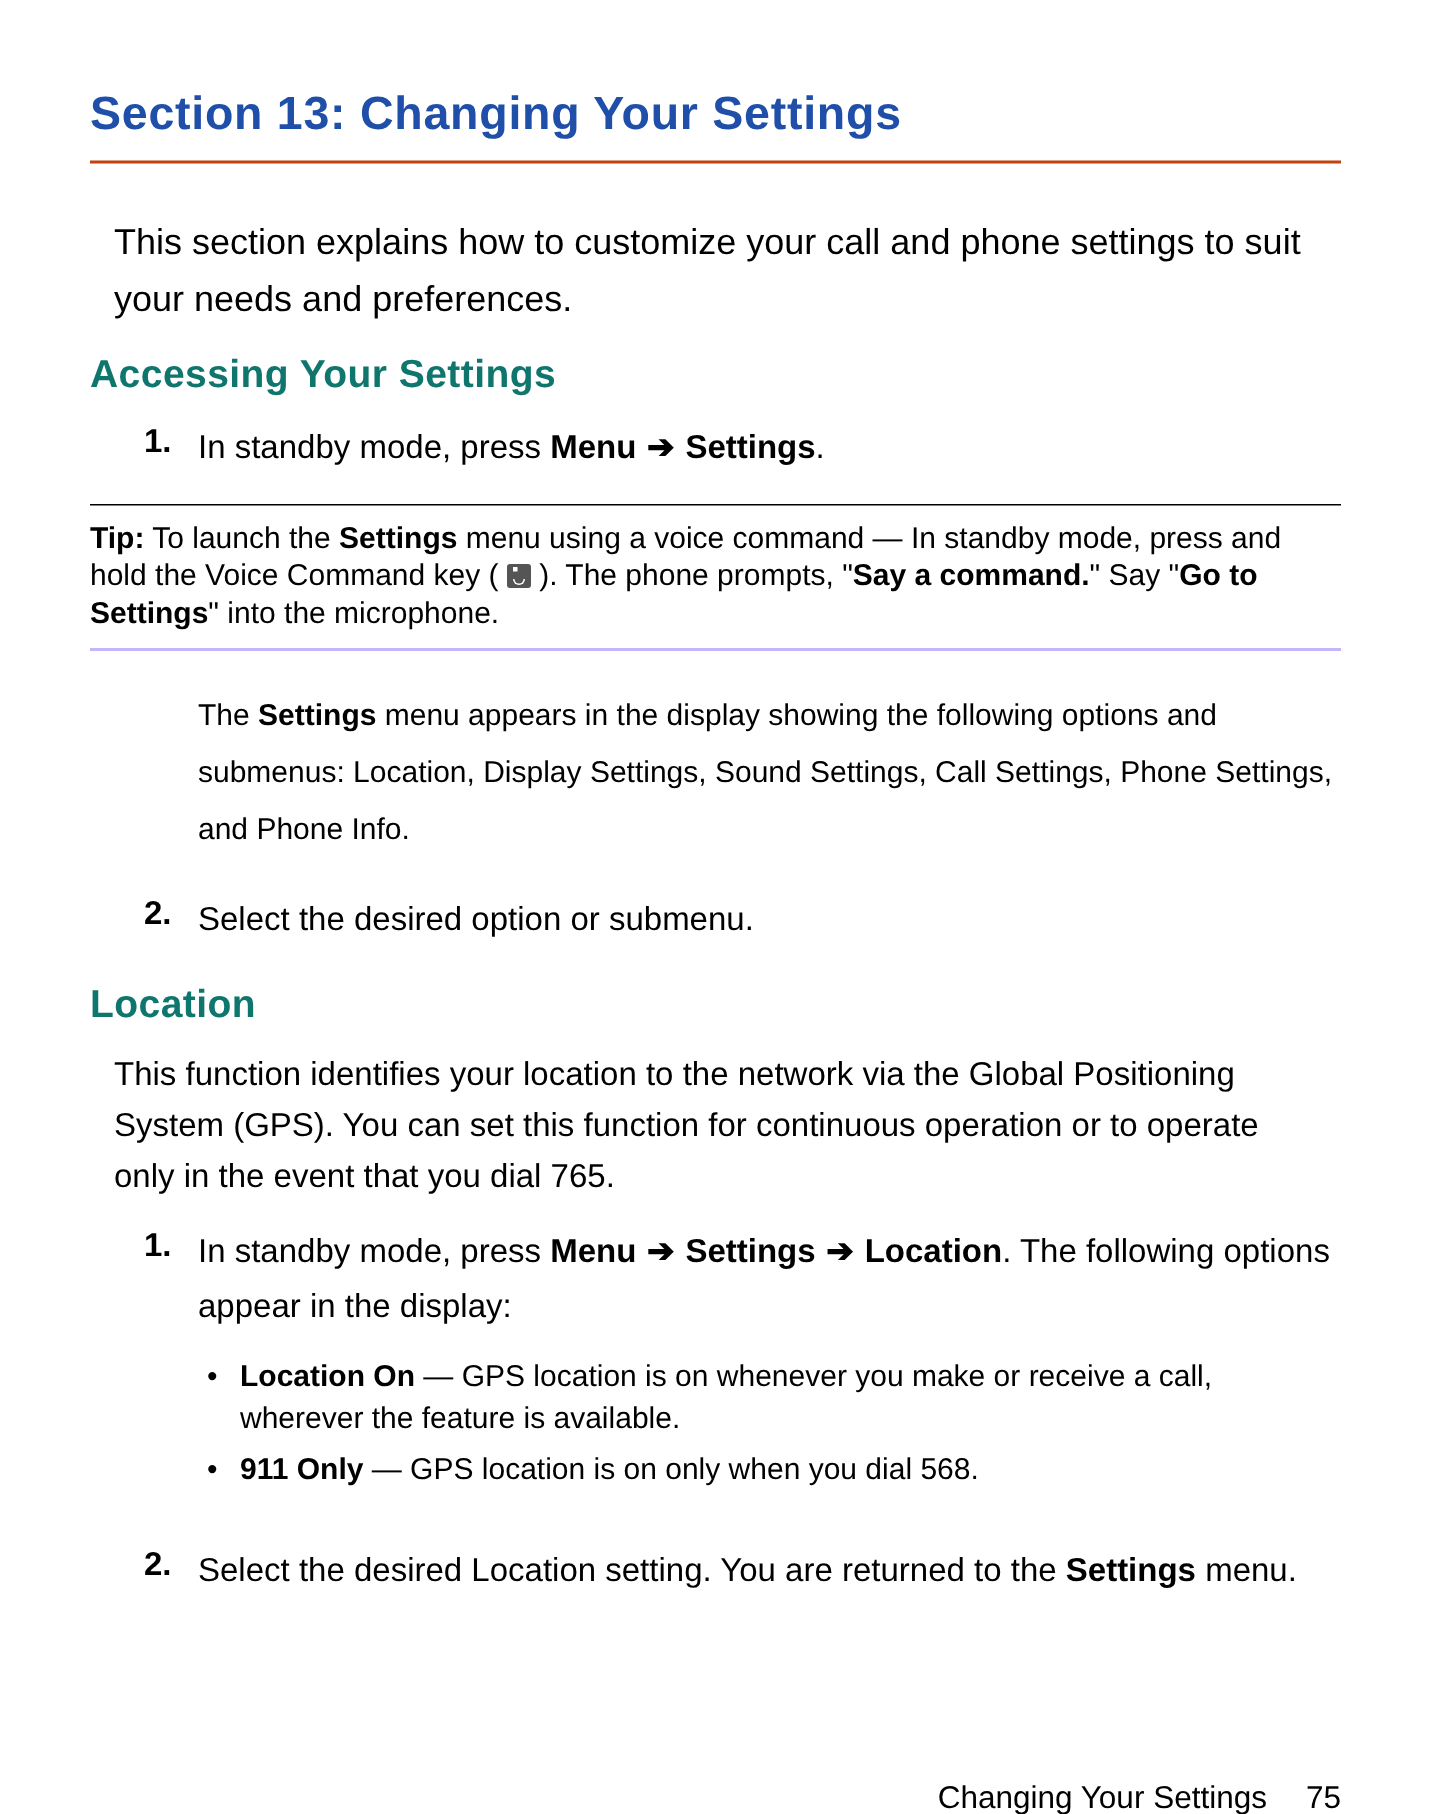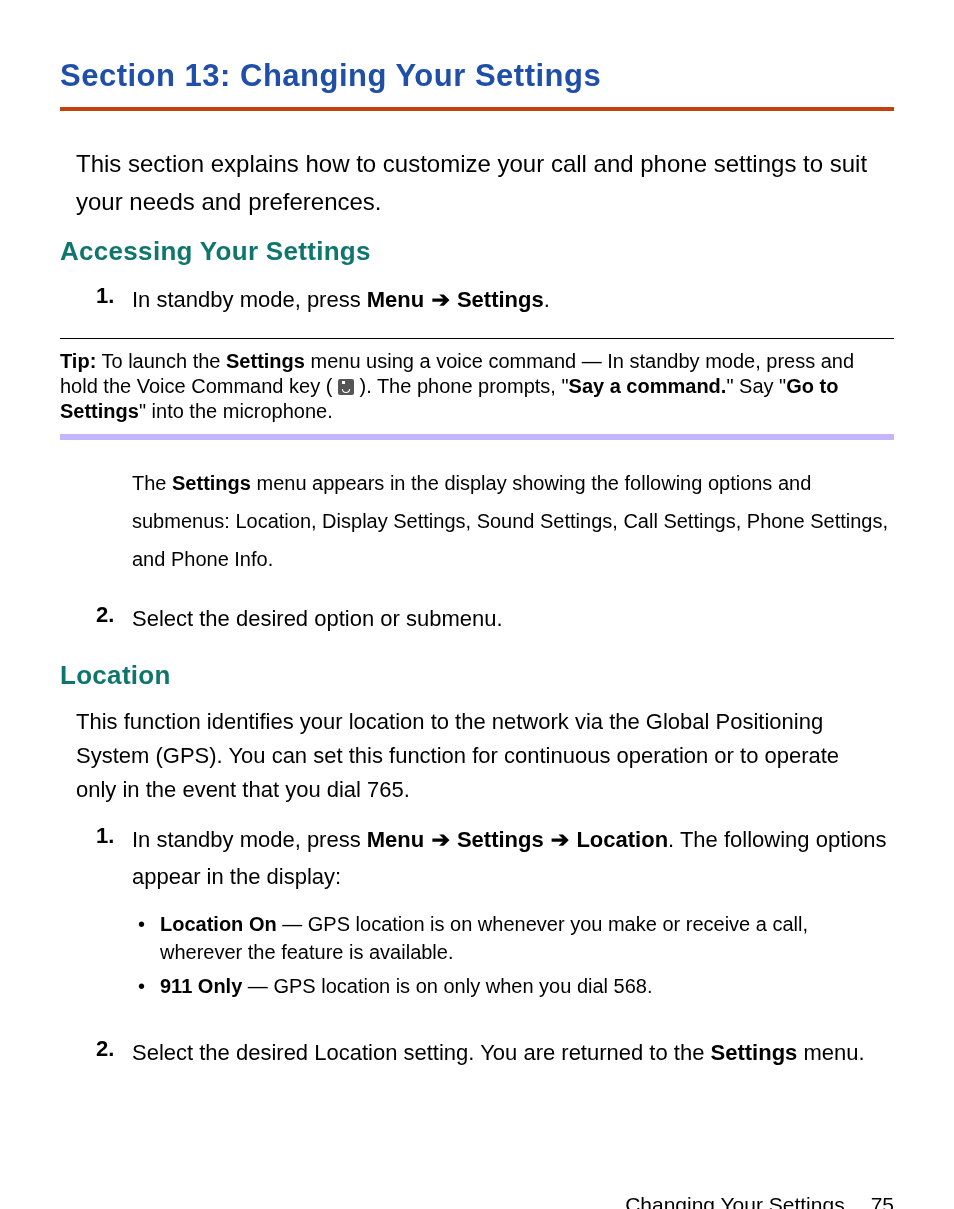--- a/index.html
+++ b/index.html
@@ -9,21 +9,21 @@
     width: 954px;
     box-sizing: border-box;
     color: #000;
     line-height: 1.35;
   }
   .section-title {
     font-family: Arial, Helvetica, sans-serif;
     font-weight: 900;
     color: #1f4fa8;
     font-size: 31px;
-    border-bottom: 4px solid #c2410c;
+    border-bottom: 2px solid #c2410c;
     padding-bottom: 10px;
     margin-bottom: 34px;
     letter-spacing: 0.5px;
   }
   .intro {
     font-size: 24px;
     margin: 0 16px 12px 16px;
     line-height: 1.6;
   }
   .sub-title {
@@ -47,21 +47,21 @@
     font-size: 22px;
     min-width: 36px;
   }
   .num-item .txt {
     font-size: 22px;
     line-height: 1.7;
     flex: 1;
   }
   .tip-box {
     border-top: 1px solid #000;
-    border-bottom: 6px solid #c4b5fd;
+    border-bottom: 2px solid #c4b5fd;
     padding: 10px 0 10px 0;
     margin: 16px 0 24px 0;
     font-size: 20px;
     line-height: 1.25;
     font-family: "Helvetica Neue", Arial, sans-serif;
     font-stretch: condensed;
   }
   .tip-box .tip-label {
     font-weight: 700;
   }

